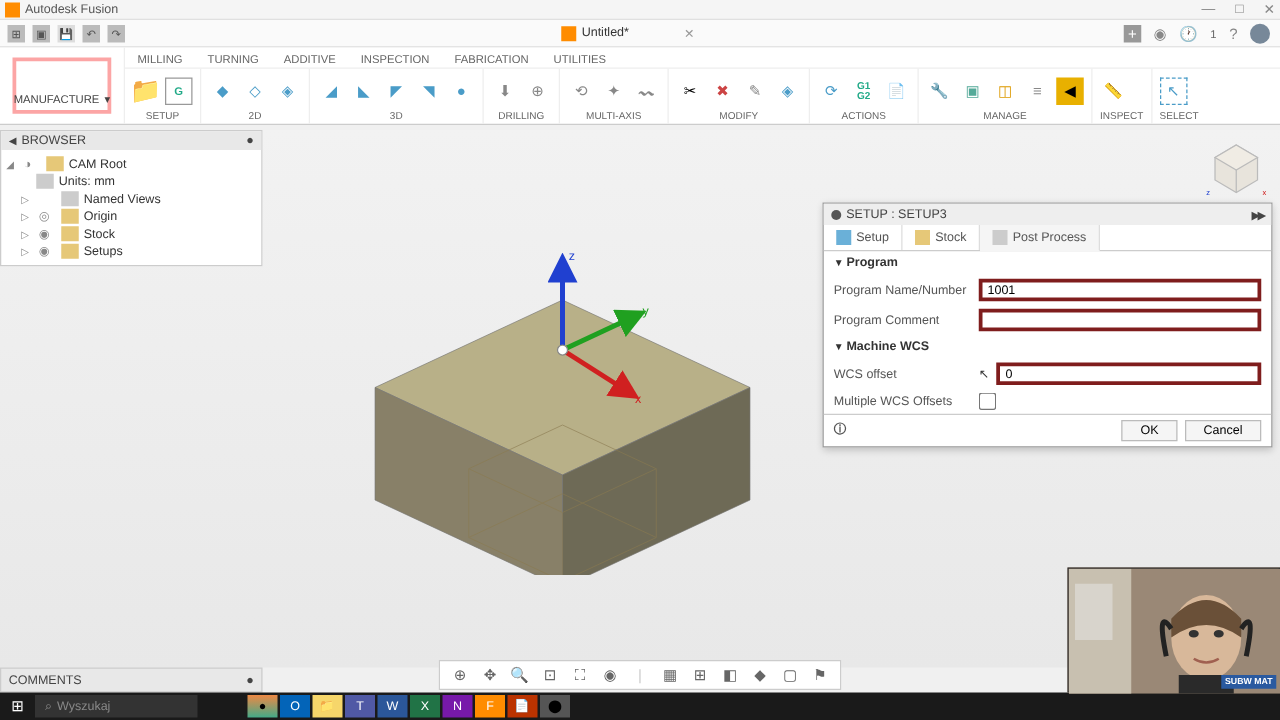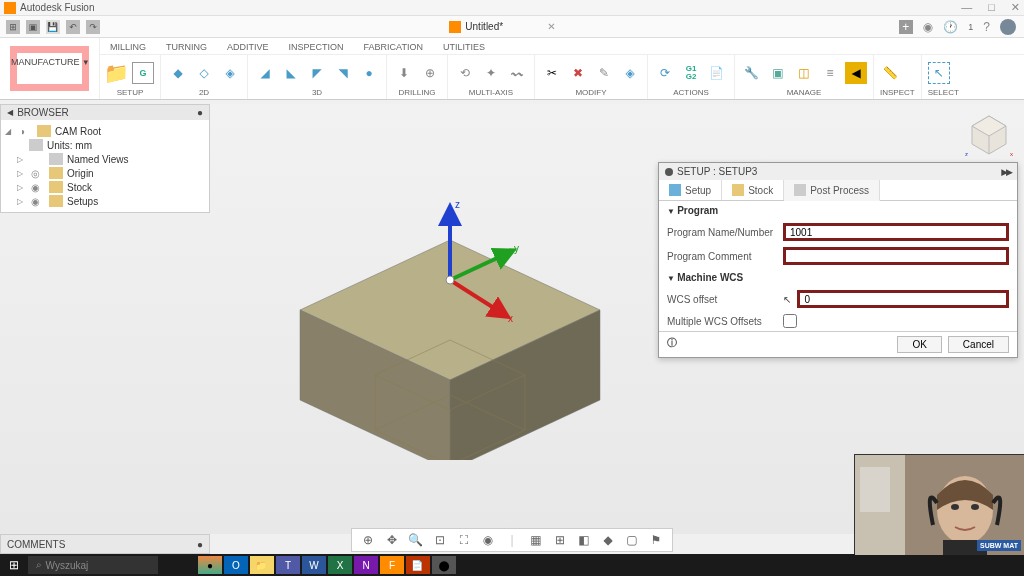--- a/index.html
+++ b/index.html
@@ -111,21 +111,21 @@
     <span>◉</span>
     <span>🕐</span>
     <span style="font-size:9px;color:#666">1</span>
     <span>?</span>
     <span style="width:16px;height:16px;background:#789;border-radius:50%"></span>
   </div>
 </div>
 
 <div class="ribbon">
   <div class="rib-group" style="width:100px">
-    <div style="flex:1;display:flex;align-items:flex-start;justify-content:center;font-size:9px;color:#444;border:7px solid #fca5a5;margin:6px 4px;padding:4px">
+    <div style="flex:1;display:flex;align-items:flex-end;justify-content:center;font-size:9px;color:#444;border:3px solid #fca5a5;margin:6px 4px;padding:4px">
       <span>MANUFACTURE</span> 
         <span style="margin-left:4px">▾</span>
     </div>
   </div>
   <div style="flex:1;display:flex;flex-direction:column">
     <div class="tabs-row" style="display:flex;gap:20px;font-size:9px;color:#666;padding:2px 10px;height:16px;align-items:flex-end">
       <span class="active">MILLING</span>
       <span>TURNING</span>
       <span>ADDITIVE</span>
       <span>INSPECTION</span>

